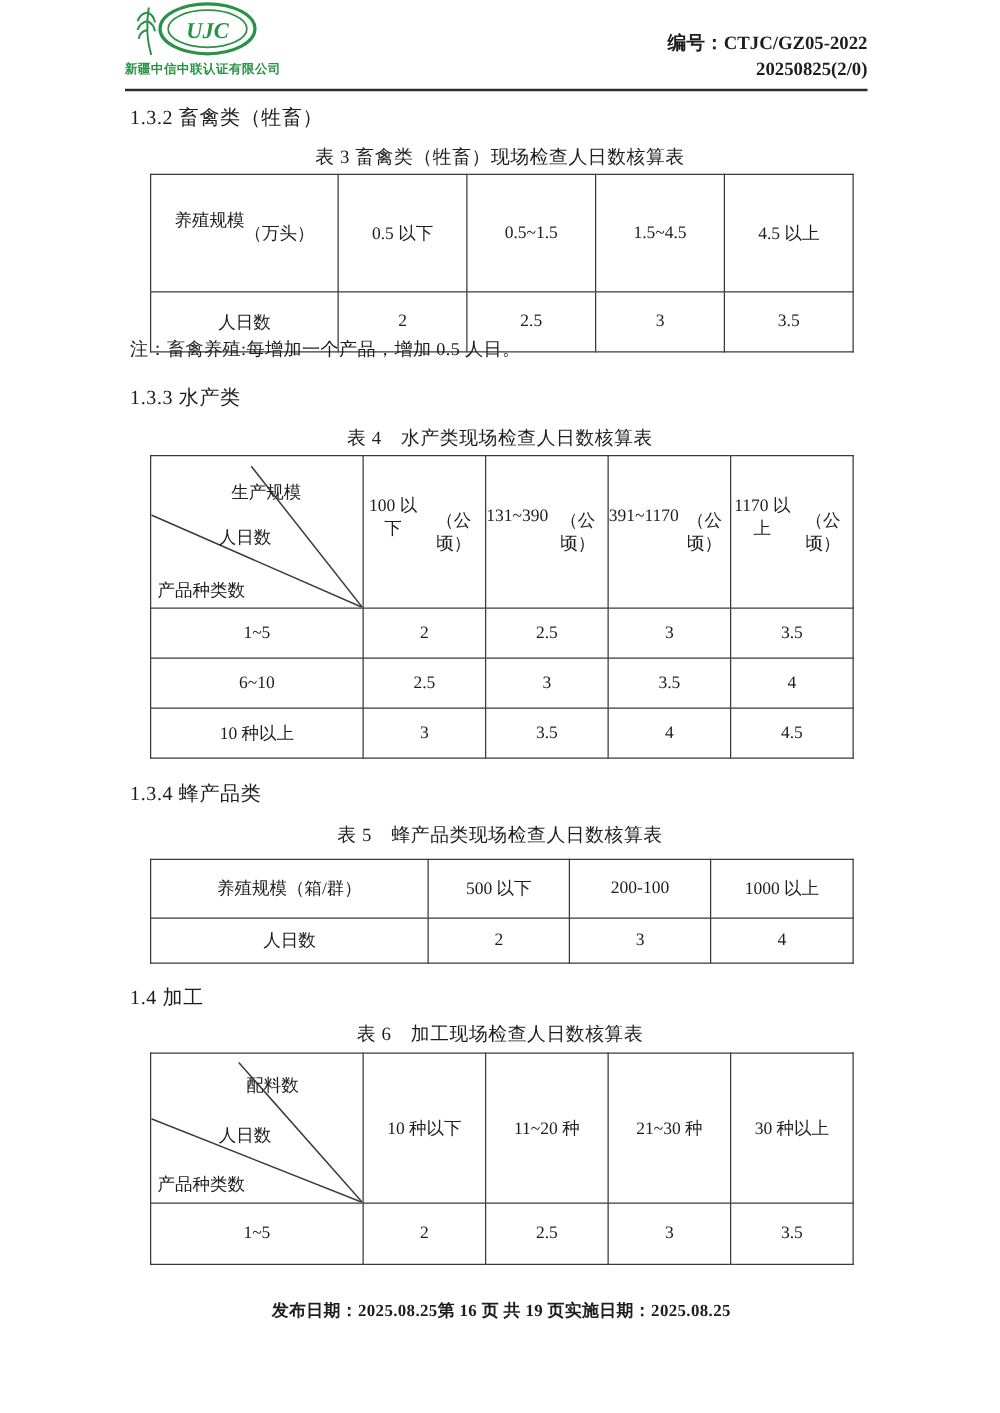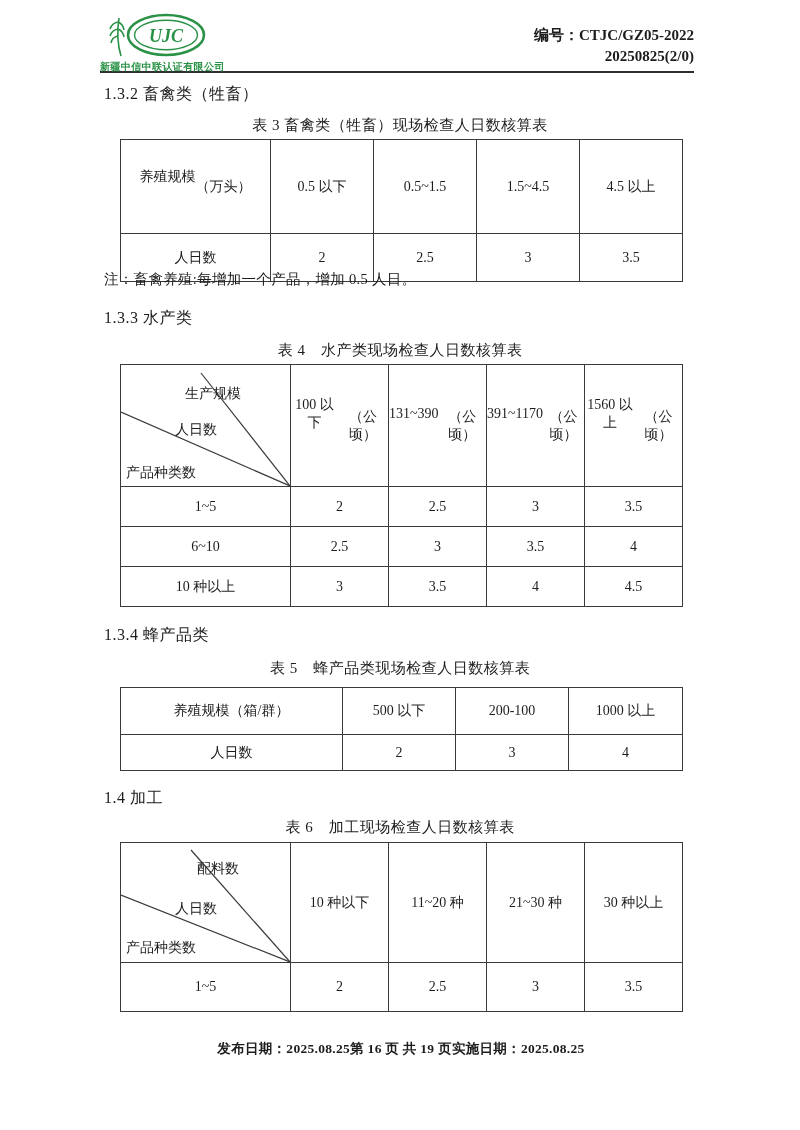--- a/index.html
+++ b/index.html
@@ -8,21 +8,21 @@
     font-family:"Liberation Serif","DejaVu Serif",serif;color:#1d1d1d;
   }
   .abs{position:absolute;}
 
   
   .header{
     position:absolute;left:100px;top:0;width:594px;height:71px;
     border-bottom:2px solid #2e2e2e;
     display:flex;justify-content:space-between;
   }
-  .logo-wrap{padding-top:13px;width:112px;text-align:left;}
+  .logo-wrap{padding-top:1px;width:112px;text-align:left;}
   .logo-svg{display:block;margin:0 auto;}
   .company{font-size:10px;letter-spacing:0.4px;font-weight:bold;margin-top:1px;white-space:nowrap;}
   .docnums{align-self:flex-end;text-align:right;font-size:15px;font-weight:bold;line-height:1.45;padding-bottom:3px;}
 
   
   .heading{font-size:16px;font-weight:normal;letter-spacing:0.5px;}
   .caption{left:0;width:800px;text-align:center;font-size:15px;letter-spacing:0.5px;}
   .note{font-size:14.5px;letter-spacing:0.3px;}
 
   
@@ -149,21 +149,21 @@
           </div>
         </td>
         <td>
           <div class="two-line">
             <span class="gap24">391~1170</span>
             <span>（公顷）</span>
           </div>
         </td>
         <td>
           <div class="two-line">
-            <span class="gap24">1560 以上</span>
+            <span class="gap24">1170 以上</span>
             <span>（公顷）</span>
           </div>
         </td>
       </tr>
       <tr class="h40">
         <td>1~5</td>
         <td>2</td>
         <td>2.5</td>
         <td>3</td>
         <td>3.5</td>

